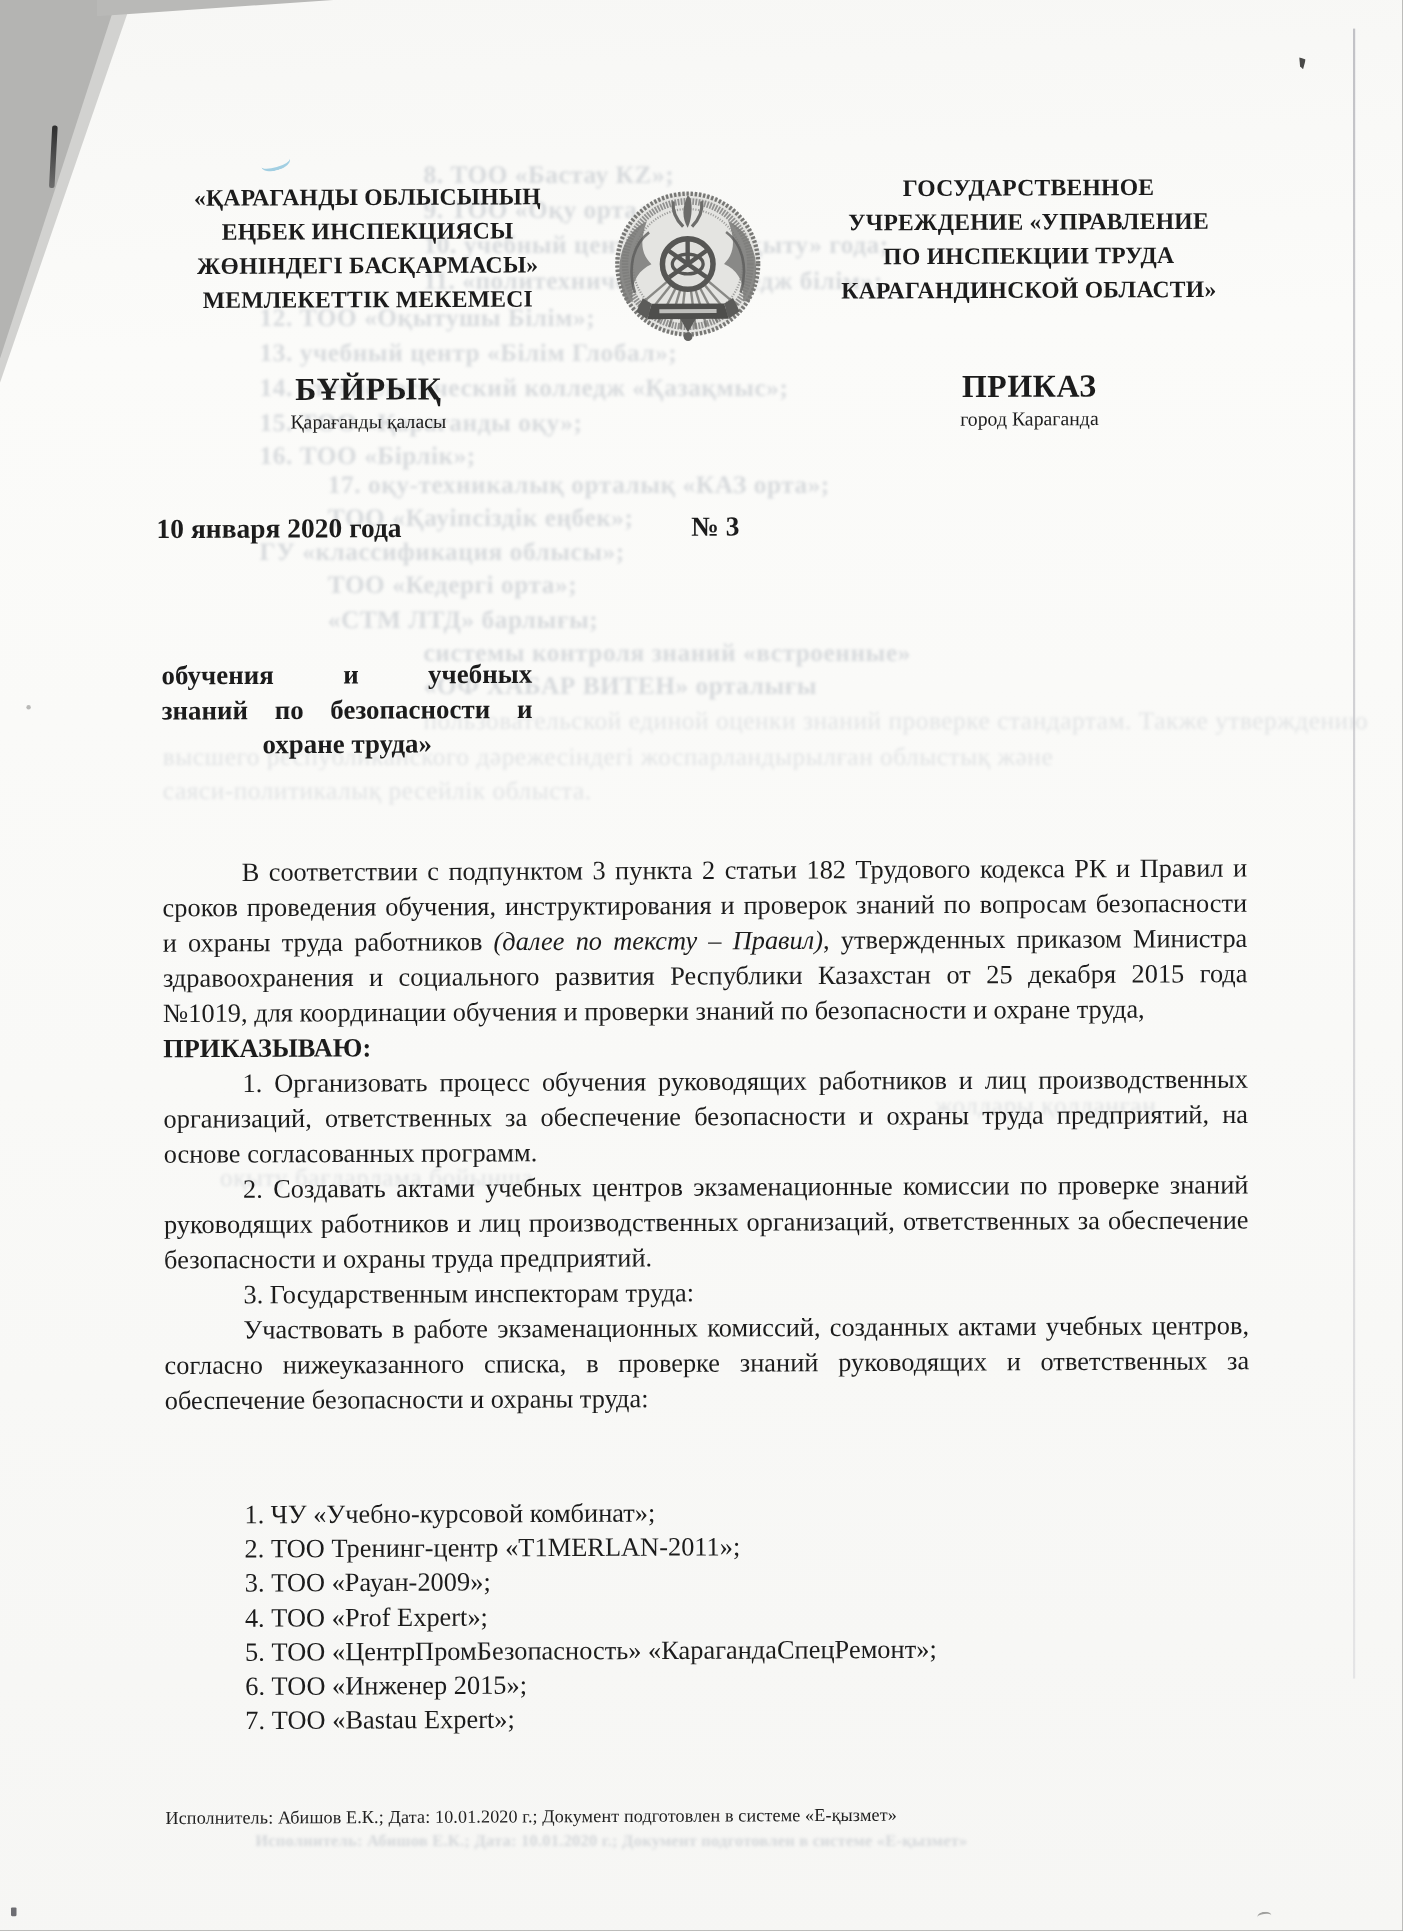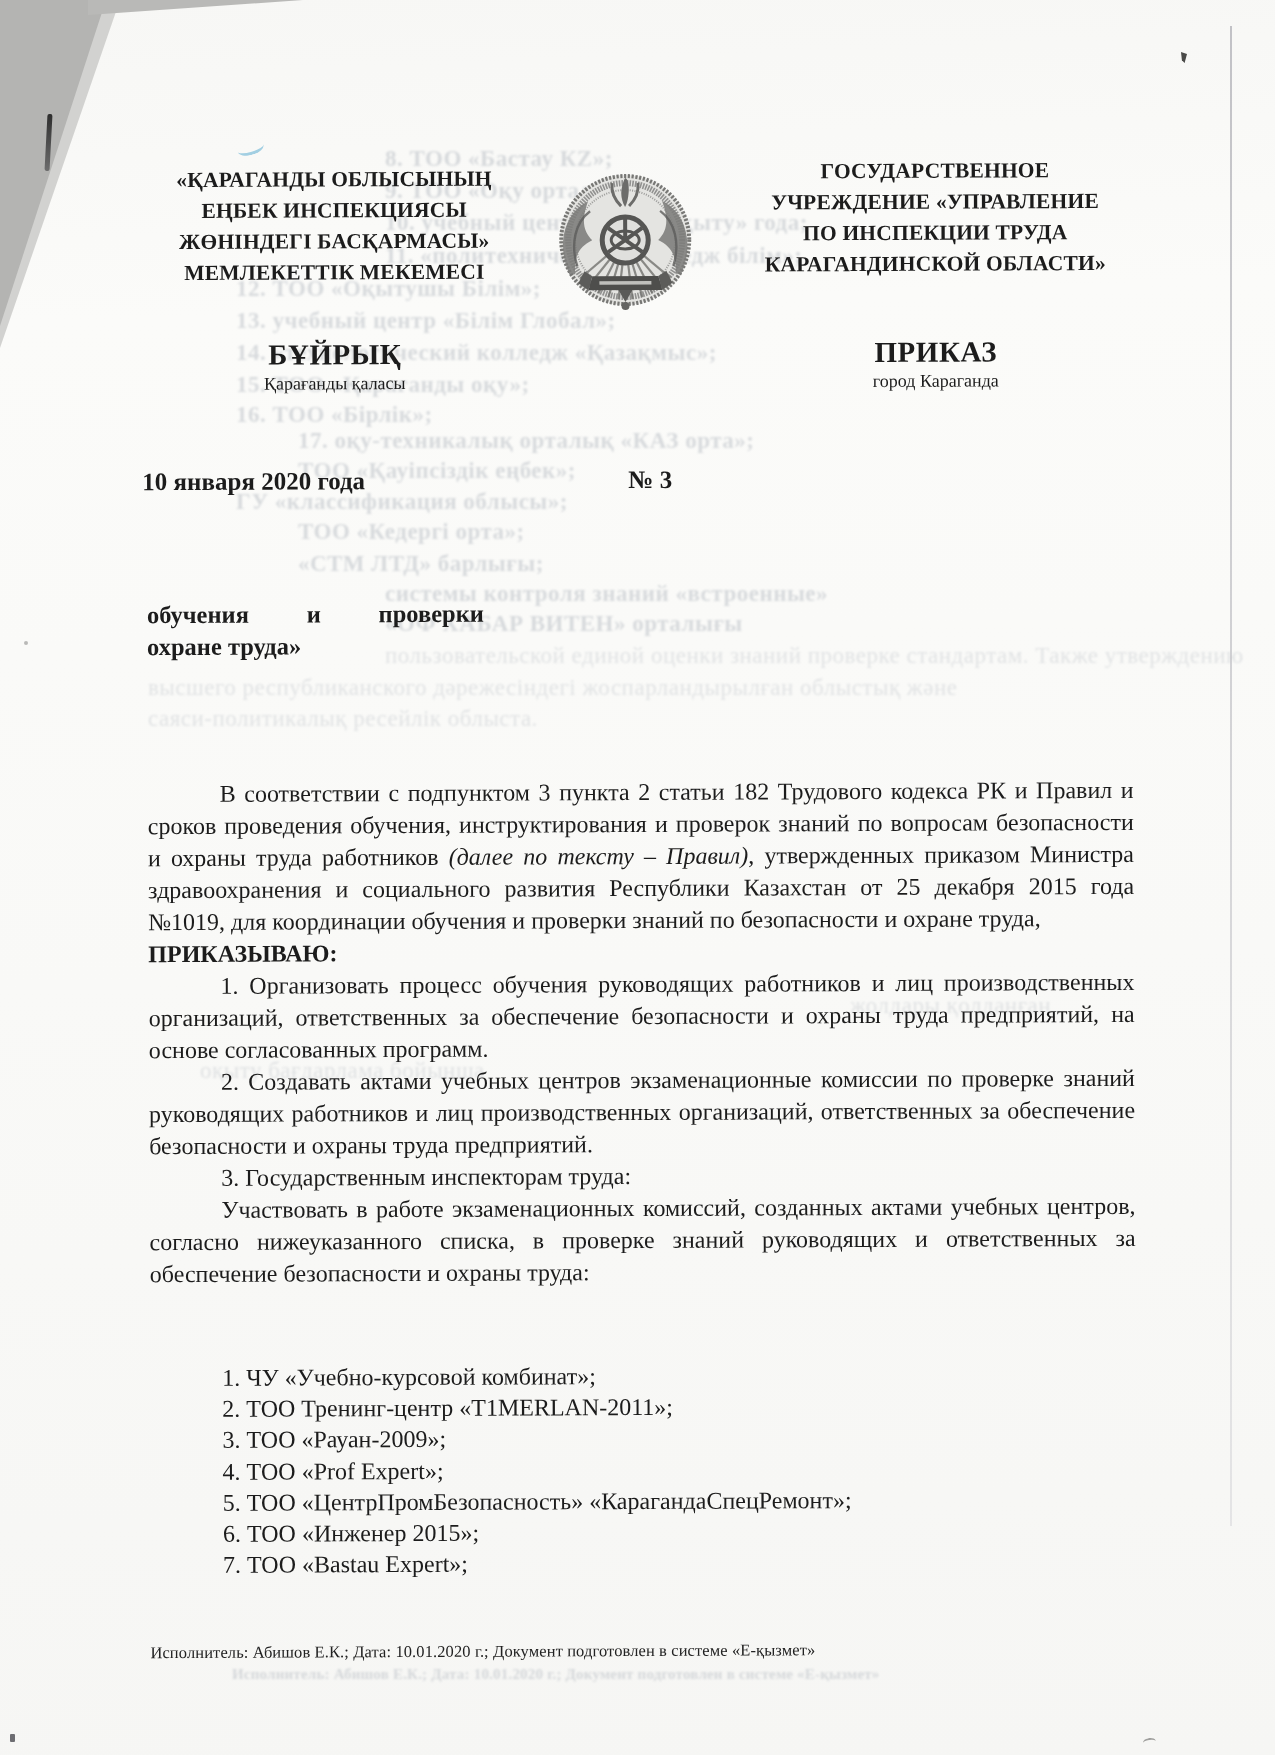--- a/index.html
+++ b/index.html
@@ -53,21 +53,21 @@
   .doctype-ru { left:740px; top:336px; width:396px; }
   .doctype-title { font-size:29px; font-weight:bold; letter-spacing:.5px; line-height:34px; }
   .doctype-place { font-size:18px; line-height:24px; }
 
   .date-line { position:absolute; left:144px; top:466px; font-size:25px; font-weight:bold; }
   .doc-number { position:absolute; left:630px; top:466px; font-size:25px; font-weight:bold; }
 
   .subject { position:absolute; left:148px; top:597px; width:337px;
     font-size:24.5px; font-weight:bold; line-height:31.5px; }
   .subject .jline { text-align:justify; text-align-last:justify; }
-  .subject .lline { text-align:left; }
+  .subject .lline { text-align:center; }
 
   .body-text { position:absolute; left:148px; top:776px; width:986px;
     font-size:24px; line-height:32px; text-align:justify; }
   .body-text p { margin:0; text-indent:72px; }
   .body-text p.no-indent { text-indent:0; }
   .resolve { font-weight:bold; }
   .it { font-style:italic; }
 
   .centers-list { position:absolute; left:220px; top:1361px; font-size:24px; line-height:31.2px; }
   .centers-list .li { white-space:nowrap; }
@@ -169,21 +169,22 @@
 
     <div class="doctype-block doctype-ru">
       <div class="doctype-title">ПРИКАЗ</div>
       <div class="doctype-place">город Караганда</div>
     </div>
 
     <div class="date-line">10 января 2020 года</div>
     <div class="doc-number">№ 3</div>
 
     <div class="subject">
-      <div class="jline">обучения и проверки</div>
+      <div class="jline">обучения и учебных</div>
+      <div class="jline">знаний по безопасности и</div>
       <div class="lline">охране труда»</div>
     </div>
 
     <div class="body-text">
       <p><span>В соответствии с подпунктом 3 пункта 2 статьи 182 Трудового кодекса РК и Правил и сроков проведения обучения, инструктирования и проверок знаний по вопросам безопасности и охраны труда работников </span><span class="it">(далее по тексту – Правил)</span><span>, утвержденных приказом Министра здравоохранения и социального развития Республики Казахстан от 25 декабря 2015 года №1019, для координации обучения и проверки знаний по безопасности и охране труда,</span></p>
       <p class="no-indent resolve">ПРИКАЗЫВАЮ:</p>
       <p>1. Организовать процесс обучения руководящих работников и лиц производственных организаций, ответственных за обеспечение безопасности и охраны труда предприятий, на основе согласованных программ.</p>
       <p>2. Создавать актами учебных центров экзаменационные комиссии по проверке знаний руководящих работников и лиц производственных организаций, ответственных за обеспечение безопасности и охраны труда предприятий.</p>
       <p>3. Государственным инспекторам труда:</p>
       <p>Участвовать в работе экзаменационных комиссий, созданных актами учебных центров, согласно нижеуказанного списка, в проверке знаний руководящих и ответственных за обеспечение безопасности и охраны труда:</p>

